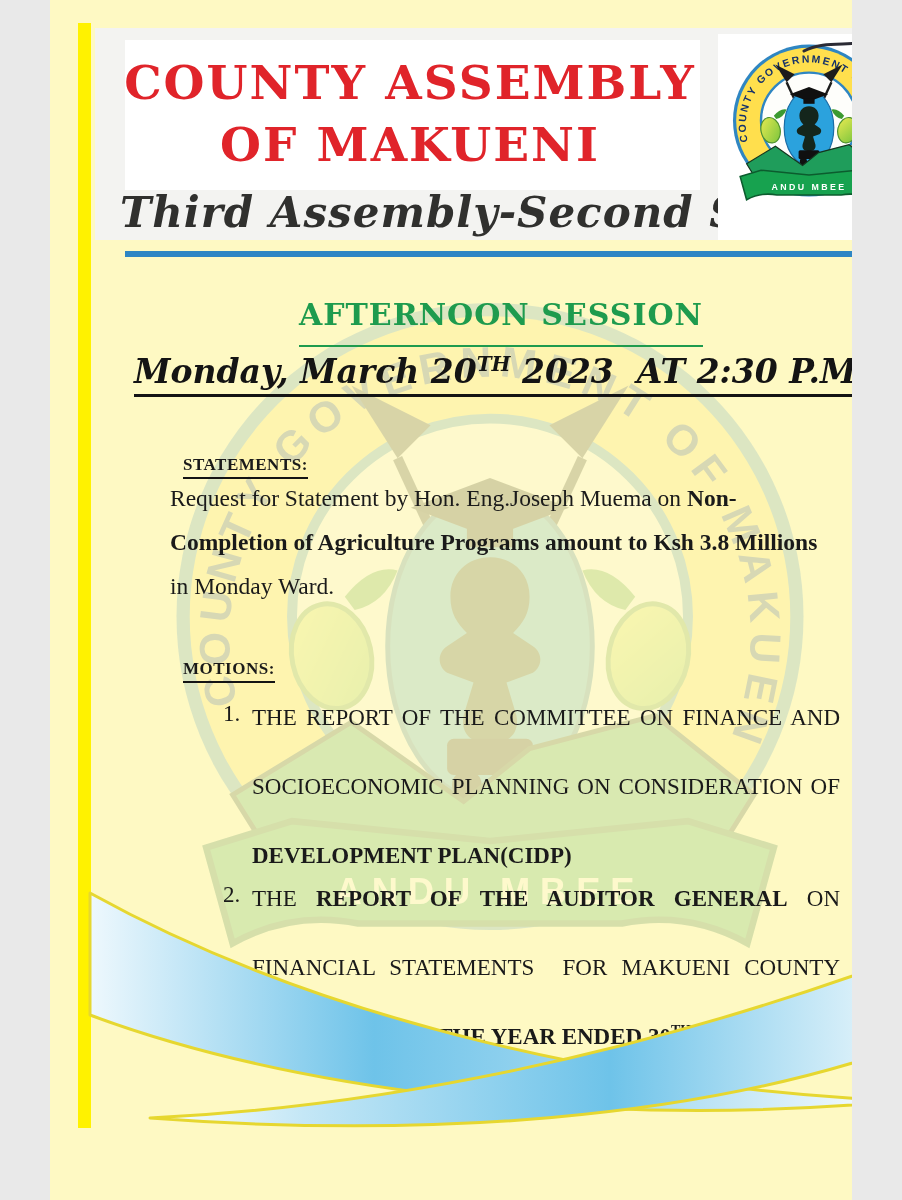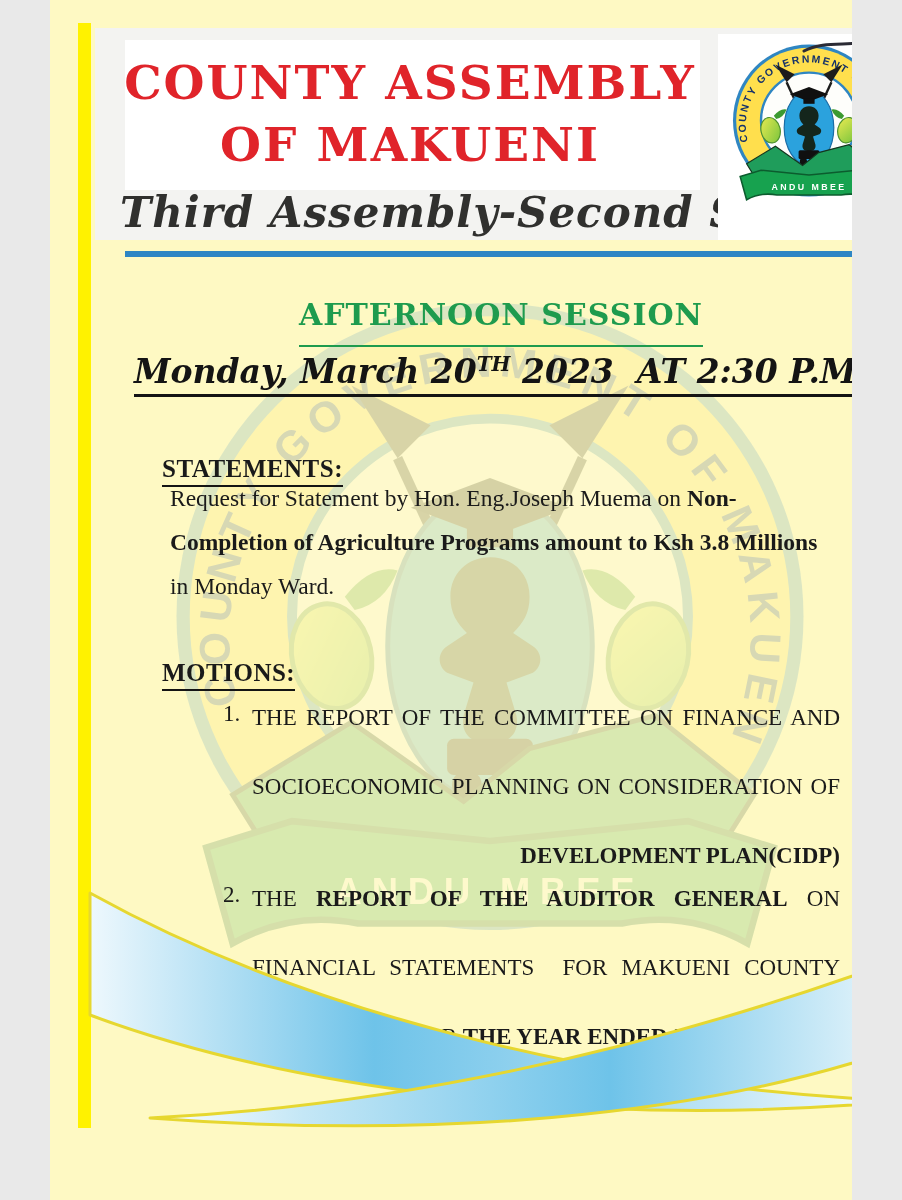--- a/index.html
+++ b/index.html
@@ -46,40 +46,40 @@
   .date-line{position:absolute; left:0; top:352px; width:902px; text-align:center;font-style:italic;}
   .date-line .dt{
     display:inline-block; font-family:"DejaVu Serif", serif; font-weight:bold;
     font-size:33px; color:#141414; border-bottom:3px solid #141414; padding-bottom:3px;
     white-space:nowrap;
   }
   .date-line sup{font-size:20px; vertical-align:super; line-height:0;}
 
   
   .sec-heading{
-    position:absolute; left:112px; font-weight:bold; font-size:25px; letter-spacing:0.5px;
+    position:absolute; left:133px; font-weight:bold; font-size:17px; letter-spacing:0.5px;
   }
   .sec-heading span{border-bottom:2.5px solid #141414; padding-bottom:2px; display:inline-block;}
   .h-statements{top:455px;}
   .h-motions{top:659px;}
 
   
   .stm-para{position:absolute; left:120px; top:476px; width:690px; font-size:23.5px;}
   .stm-line{line-height:44px; white-space:nowrap;}
   .b{font-weight:bold;}
 
   
   .motion{position:absolute; left:173px; width:620px; font-size:23px;}
   .motion .num{position:absolute; left:0; top:0; width:30px;}
   .motion .mtext{margin-left:29px; width:588px;}
   .m1{top:701px;}
   .m2{top:882px;}
   .jline{line-height:34.5px; text-align:justify;}
   .jline::after{content:""; display:inline-block; width:100%; height:0;}
-  .lline{line-height:34.5px; text-align:right;}
+  .lline{line-height:34.5px; text-align:left;}
   .motion sup{font-size:14px; vertical-align:super; line-height:0; font-weight:bold;}
 
   
   .ribbons{position:absolute; left:28px; top:885px; width:850px; height:265px;}
 </style>
 </head>
 <body>
 
 <svg width="0" height="0" style="position:absolute" aria-hidden="true">
   <defs>

